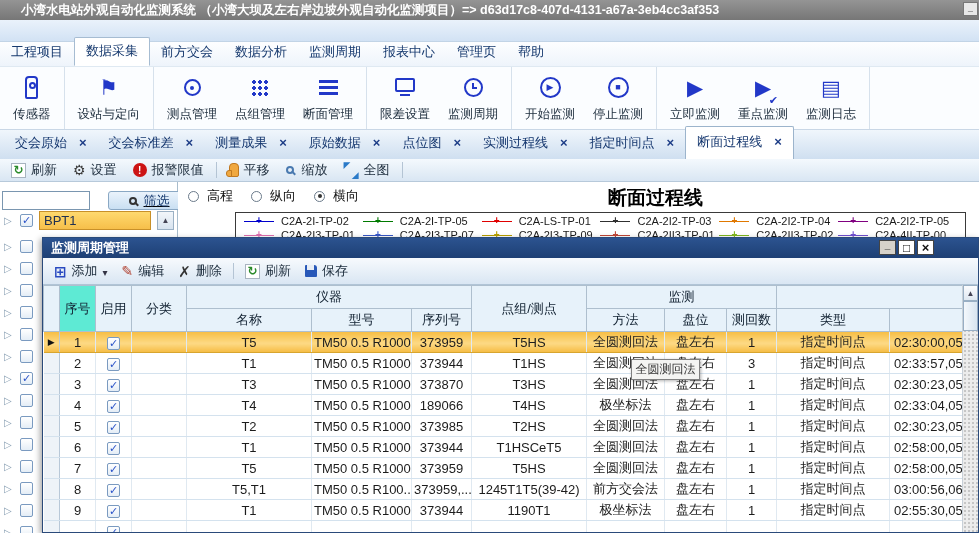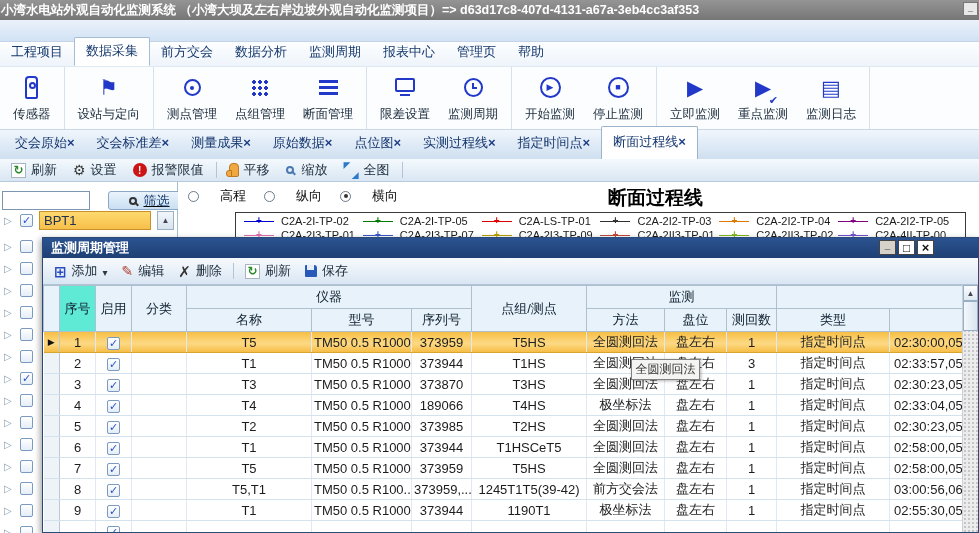--- a/index.html
+++ b/index.html
@@ -3,21 +3,21 @@
 <meta charset="utf-8">
 <style>
   * { margin:0; padding:0; box-sizing:border-box; }
   html,body { width:979px; height:533px; overflow:hidden; }
   body { font-family:"Liberation Sans","DejaVu Sans",sans-serif; background:#fff; }
   .app { position:relative; width:979px; height:533px; background:#fff; overflow:hidden; }
 
   
   .titlebar { position:absolute; left:0; top:0; width:100%; height:20px;
     background:linear-gradient(#949494,#767676); color:#fff; font-weight:bold;
-    font-size:12.5px; line-height:20px; padding-left:1px; white-space:nowrap; }
+    font-size:12.5px; line-height:20px; padding-left:21px; white-space:nowrap; }
   .titlebar .win-frag { position:absolute; right:1px; top:2px; width:15px; height:14px;
     background:#e8e8e8; border:1px solid #777; color:#222; font-size:9px; text-align:center; line-height:11px; }
 
   
   .band { position:absolute; left:0; top:20px; width:100%; height:22px;
     background:linear-gradient(#eaf2fb,#d2e2f4); border-bottom:1px solid #c2d4e6; }
 
   
   .menubar { position:absolute; left:0; top:42px; width:100%; height:24px;
     background:linear-gradient(#fdfeff,#eef4fb); display:flex; align-items:flex-end; }
@@ -45,21 +45,21 @@
   .icon-clock { width:19px; height:19px; border:2.5px solid #2238c8; border-radius:50%; position:relative; }
   .icon-clock::before { content:""; position:absolute; left:6.5px; top:3px; width:2px; height:5.5px; background:#2238c8; }
   .icon-clock::after { content:""; position:absolute; left:6.5px; top:7px; width:5px; height:2px; background:#2238c8; }
   .icon-circle { width:21px; height:21px; border:2.5px solid #2238c8; border-radius:50%; display:flex; align-items:center; justify-content:center; color:#2238c8; font-size:9px; }
   .icon-play-check { position:relative; }
   .icon-play-check::after { content:"✔"; position:absolute; right:-7px; bottom:-4px; font-size:11px; color:#2238c8; }
 
   
   .tabstrip { position:absolute; left:0; top:130px; width:100%; height:29px;
     background:linear-gradient(#f0f6fc,#cfdff0); display:flex; align-items:flex-end; padding-left:4px; }
-  .tab { display:inline-flex; align-items:center; gap:0; padding:6px 11px 7px; font-size:13px; color:#14366e; cursor:pointer; white-space:nowrap; }
+  .tab { display:inline-flex; align-items:center; gap:12px; padding:6px 11px 7px; font-size:13px; color:#14366e; cursor:pointer; white-space:nowrap; }
   .tab.selected { background:#fff; border:1px solid #9cb4cc; border-bottom:none; border-radius:2px 2px 0 0; padding-bottom:8px; }
   .tab-close { font-weight:bold; color:#1c3c86; font-size:13px; line-height:10px; cursor:pointer; }
   .tab-close::after { content:"×"; }
 
   
   .chart-toolbar { position:absolute; left:0; top:159px; width:100%; height:23px;
     background:linear-gradient(#f4f9fd,#d9e6f3); border-bottom:1px solid #b7c9da;
     display:flex; align-items:center; padding-left:4px; gap:2px; }
   .ctb { display:inline-flex; align-items:center; gap:5px; padding:2px 7px; font-size:13px; color:#1b2b3b; cursor:pointer; white-space:nowrap; }
   .ct-sep { width:1px; height:16px; background:#b4c4d4; margin:0 3px; }
@@ -89,21 +89,21 @@
     font-size:11px; font-weight:bold; color:#2a52c8; line-height:11px; text-align:center; cursor:pointer; }
   .tree-label { width:112px; height:19px; background:linear-gradient(#ffd96e,#f6bf4a); border:1px solid #c89028;
     font-size:13px; color:#203050; line-height:17px; padding-left:4px; cursor:pointer; }
   .scroll-up { width:17px; height:19px; background:linear-gradient(#f2f6fa,#d7e3ef); border:1px solid #9ab0c4;
     font-size:8px; color:#445; display:flex; align-items:center; justify-content:center; cursor:pointer; }
   .tree-list { position:absolute; left:4px; top:53px; }
   .tree-row { height:22px; display:flex; align-items:center; gap:6px; }
 
   .chart-region { position:absolute; left:178px; top:0; right:0; height:100%; background:#fff; }
   .radio-row { position:absolute; left:10px; top:5px; display:flex; }
-  .radio { display:inline-flex; align-items:center; gap:21px; margin-right:18px; font-size:13px; color:#111; cursor:pointer; }
+  .radio { display:inline-flex; align-items:center; gap:8px; margin-right:18px; font-size:13px; color:#111; cursor:pointer; }
   .rc { width:11px; height:11px; border:1px solid #6a7a8a; border-radius:50%; background:#fff; position:relative; }
   .radio.selected .rc::after { content:""; position:absolute; left:2.5px; top:2.5px; width:4px; height:4px; background:#333; border-radius:50%; }
   .chart-title { position:absolute; left:430px; top:3px; font-size:19px; font-weight:bold; color:#000; white-space:nowrap; }
   .legend { position:absolute; left:57px; top:30px; width:731px; border:1px solid #3a3a3a; background:#fff; padding:1px 8px; }
   .lg-row { display:flex; height:14px; align-items:center; }
   .lg-entry { flex:1; display:flex; align-items:center; gap:7px; font-size:11px; color:#1a1a1a; white-space:nowrap; }
   .lg-marker { position:relative; width:30px; height:9px; flex:0 0 30px; }
   .lg-marker::before { content:""; position:absolute; left:0; right:0; top:4px; border-top:1px solid currentColor; }
   .lg-marker::after { content:"+"; position:absolute; left:50%; top:50%; transform:translate(-50%,-55%); font-size:10px; font-weight:bold; }
 

